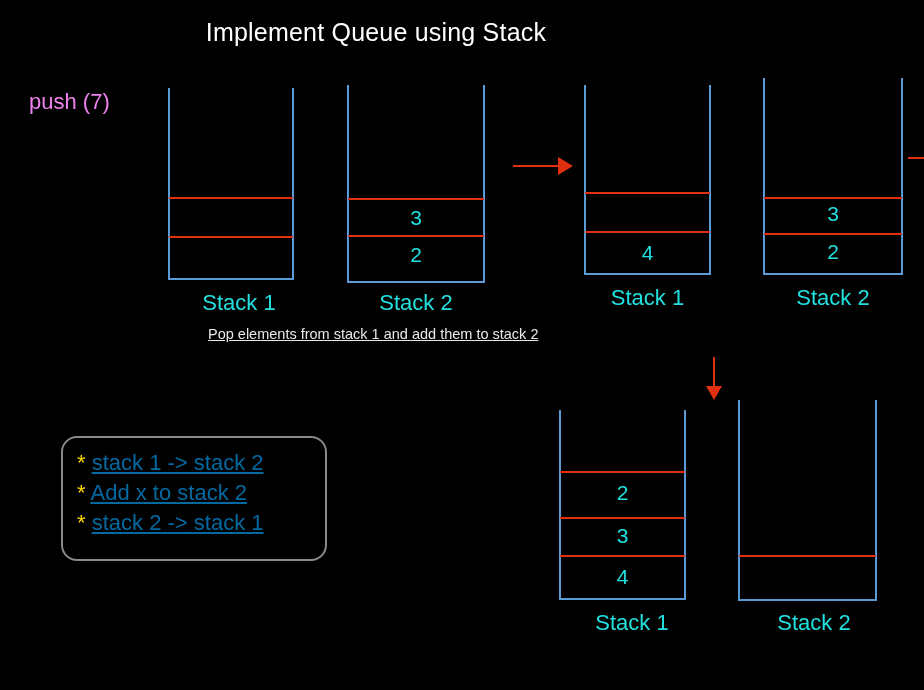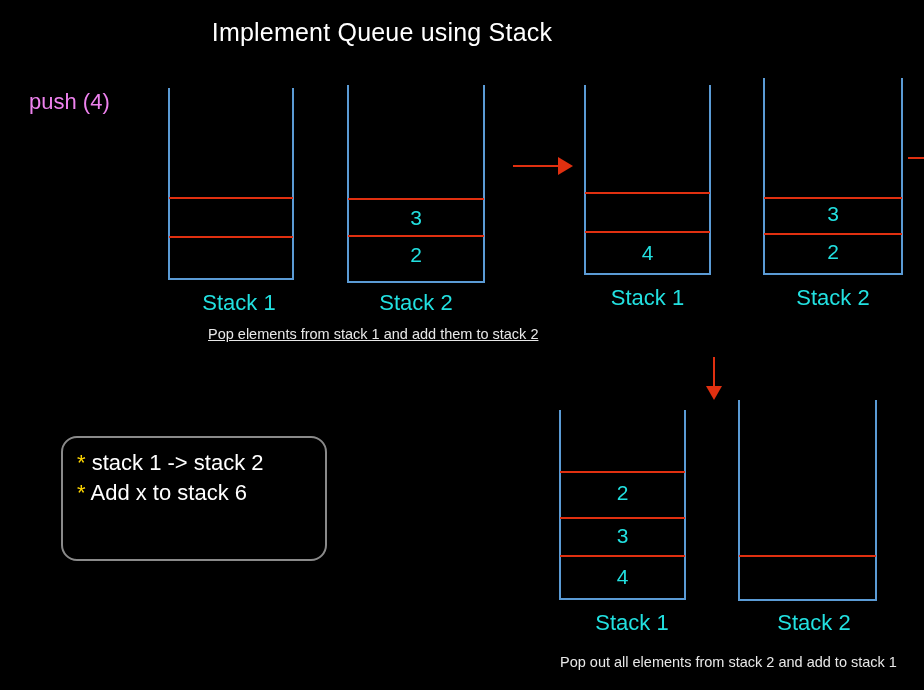--- a/index.html
+++ b/index.html
@@ -12,21 +12,21 @@
     width: 924px;
     height: 690px;
     background: #000000;
     overflow: hidden;
     font-family: "Liberation Sans", sans-serif;
   }
   .abs { position: absolute; }
 
   
   .title {
-    left: 14px; top: 18px;
+    left: 8px; top: 18px;
     width: 736px;
     text-align: center;
     color: #ffffff;
     font-size: 25px;
     letter-spacing: 0.2px;
   }
 
   
   .push-label {
     left: 29px; top: 89px;
@@ -109,30 +109,30 @@
     box-sizing: border-box;
     background: #000000;
   }
   .note-line {
     position: absolute;
     left: 14px;
     white-space: nowrap;
     font-size: 22px;
   }
   .note-bullet { color: #ffd700; }
-  .note-text { color: #ffffff; }
+  .note-text { color: #0369a1; text-decoration: underline; }
 </style>
 </head>
 <body>
 
 <div id="canvas">
 
   <div class="abs title">Implement Queue using Stack</div>
 
-  <div class="abs push-label">push (4)</div>
+  <div class="abs push-label">push (7)</div>
 
   <div class="stack" style="left:168px; top:88px; width:126px; height:192px;">
     <div class="divider" style="top:109px;"></div>
     <div class="divider" style="top:148px;"></div>
     <div class="cell-value" style="top:116px;"></div>
     <div class="cell-value" style="top:155px;"></div>
   </div>
   <div class="stack-label" style="left:168px; top:290px; width:142px;">Stack 1</div>
 
   <div class="stack" style="left:347px; top:85px; width:138px; height:198px;">
@@ -179,26 +179,29 @@
     <div class="cell-value" style="top:155px;">4</div>
   </div>
   <div class="stack-label" style="left:559px; top:610px; width:146px;">Stack 1</div>
 
   <div class="stack" style="left:738px; top:400px; width:139px; height:201px;">
     <div class="divider" style="top:155px;"></div>
     <div class="cell-value" style="top:165px;"></div>
   </div>
   <div class="stack-label" style="left:738px; top:610px; width:152px;">Stack 2</div>
 
-  <div class="caption" style="left:560px; top:654px;">Pop out all elements from stack 2 and add to stack 1</div>
 
   <div class="notes-box">
     <div class="note-line" style="top:12px;">
       <span class="note-bullet">*</span>
       <span class="note-text">stack 1 -&gt; stack 2</span>
     </div>
     <div class="note-line" style="top:42px;">
       <span class="note-bullet">*</span>
-      <span class="note-text">Add x to stack 6</span>
+      <span class="note-text">Add x to stack 2</span>
     </div>
+    <div class="note-line" style="top:72px;">
+      <span class="note-bullet">*</span>
+      <span class="note-text">stack 2 -&gt; stack 1</span>
+    </div>
   </div>
 
 </div>
 
 </body></html>

